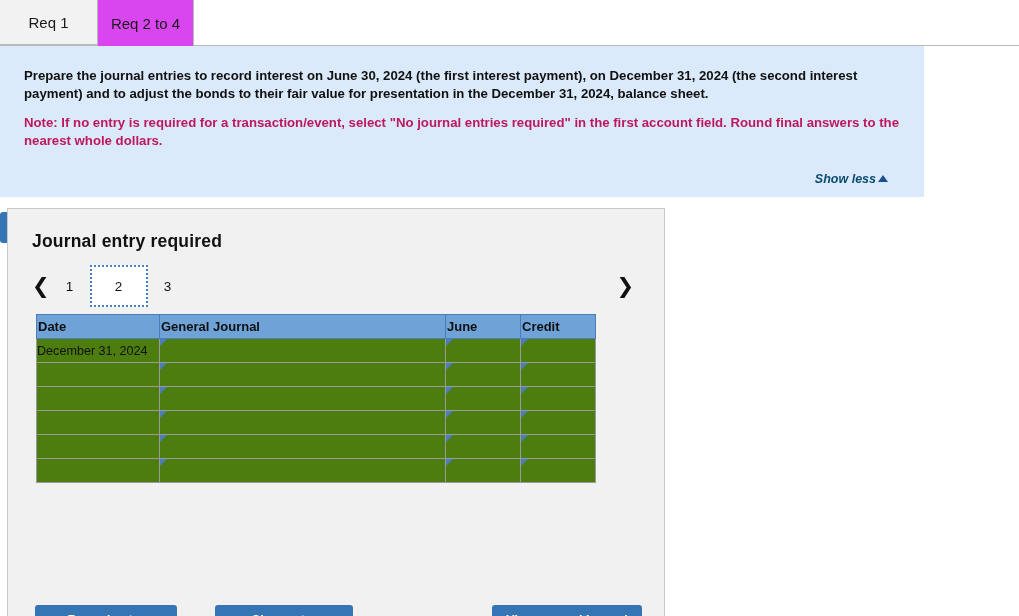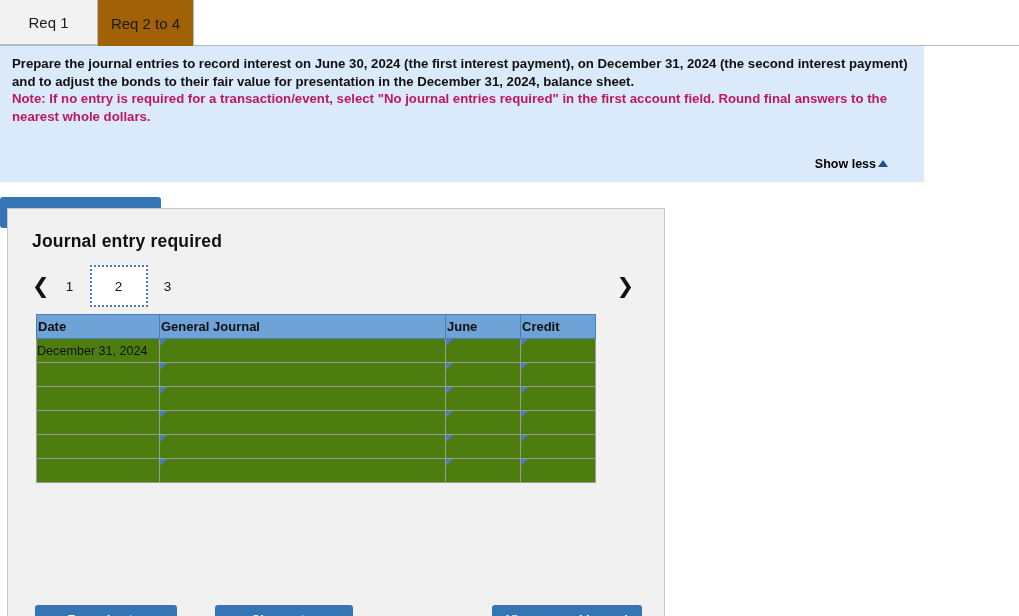--- a/index.html
+++ b/index.html
@@ -34,21 +34,21 @@
   }
   .tab.inactive {
     width: 98px;
     background: #f2f2f2;
     border-right: 1px solid #b9b9b9;
     border-bottom: 1px solid #b9b9b9;
     height: 45px;
   }
   .tab.active {
     width: 96px;
-    background: #a16207;
+    background: #d946ef;
     border-right: 1px solid #b9b9b9;
     height: 46px;
     border-bottom: none;
   }
   .tab-filler {
     flex: 1;
     background: #ffffff;
     border-bottom: 1px solid #b9b9b9;
     height: 45px;
   }
@@ -56,43 +56,44 @@
   
   .instructions {
     position: relative;
     background: #dbeafa;
     padding: 9px 12px 8px 12px;
     box-sizing: border-box;
     width: 924px;
     min-height: 108px;
   }
   .instructions p {
-    margin: 0;
+    margin: 12px;
     font-size: 13.2px;
     line-height: 17.5px;
     font-weight: bold;
     color: #101010;
   }
   .instructions .note {
     color: #be185d;
     font-weight: bold;
   }
   .show-less-row {
     width: 924px;
     background: #dbeafa;
     text-align: right;
     padding: 0 36px 10px 0;
     box-sizing: border-box;
   }
   .show-less {
     font-size: 12.5px;
     font-weight: bold;
-    color: #000000;
+    color: #0c4a6e;
     cursor: pointer;
     display: inline-block;
+    font-style: italic;
   }
   .tri-up {
     display: inline-block;
     width: 0; height: 0;
     border-left: 5px solid transparent;
     border-right: 5px solid transparent;
     border-bottom: 7px solid #1c4f8c;
     margin-left: 2px;
     vertical-align: 1px;
   }

